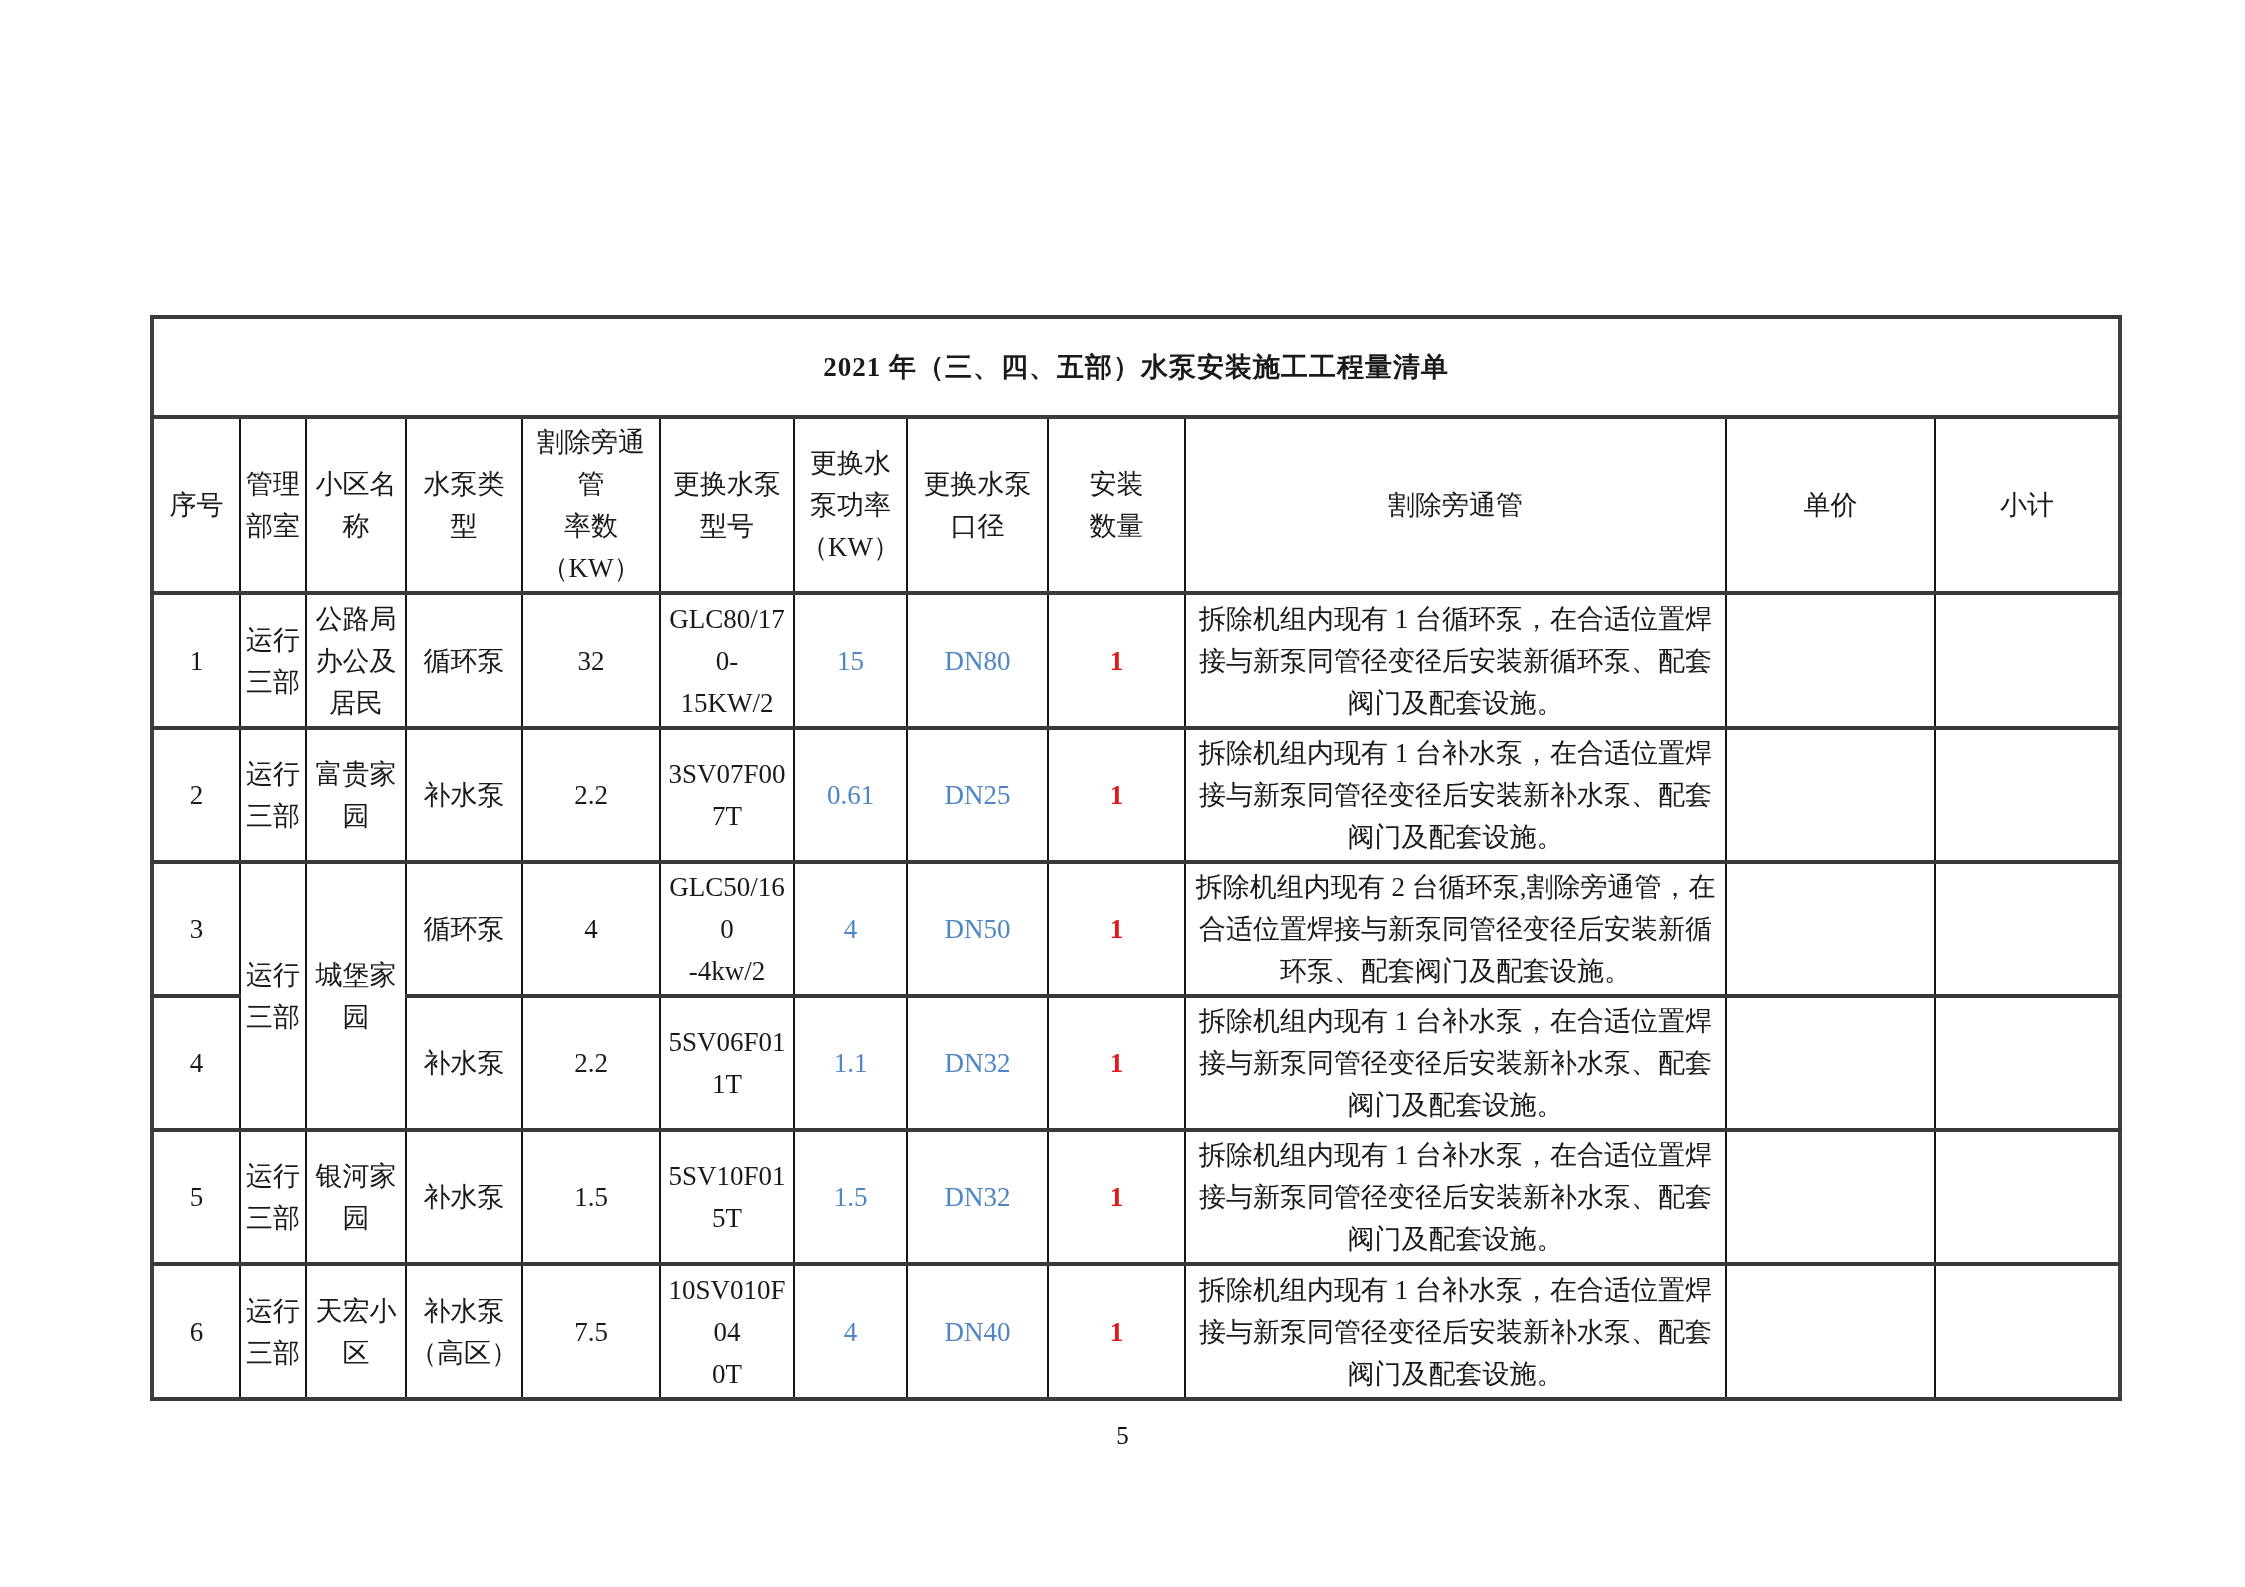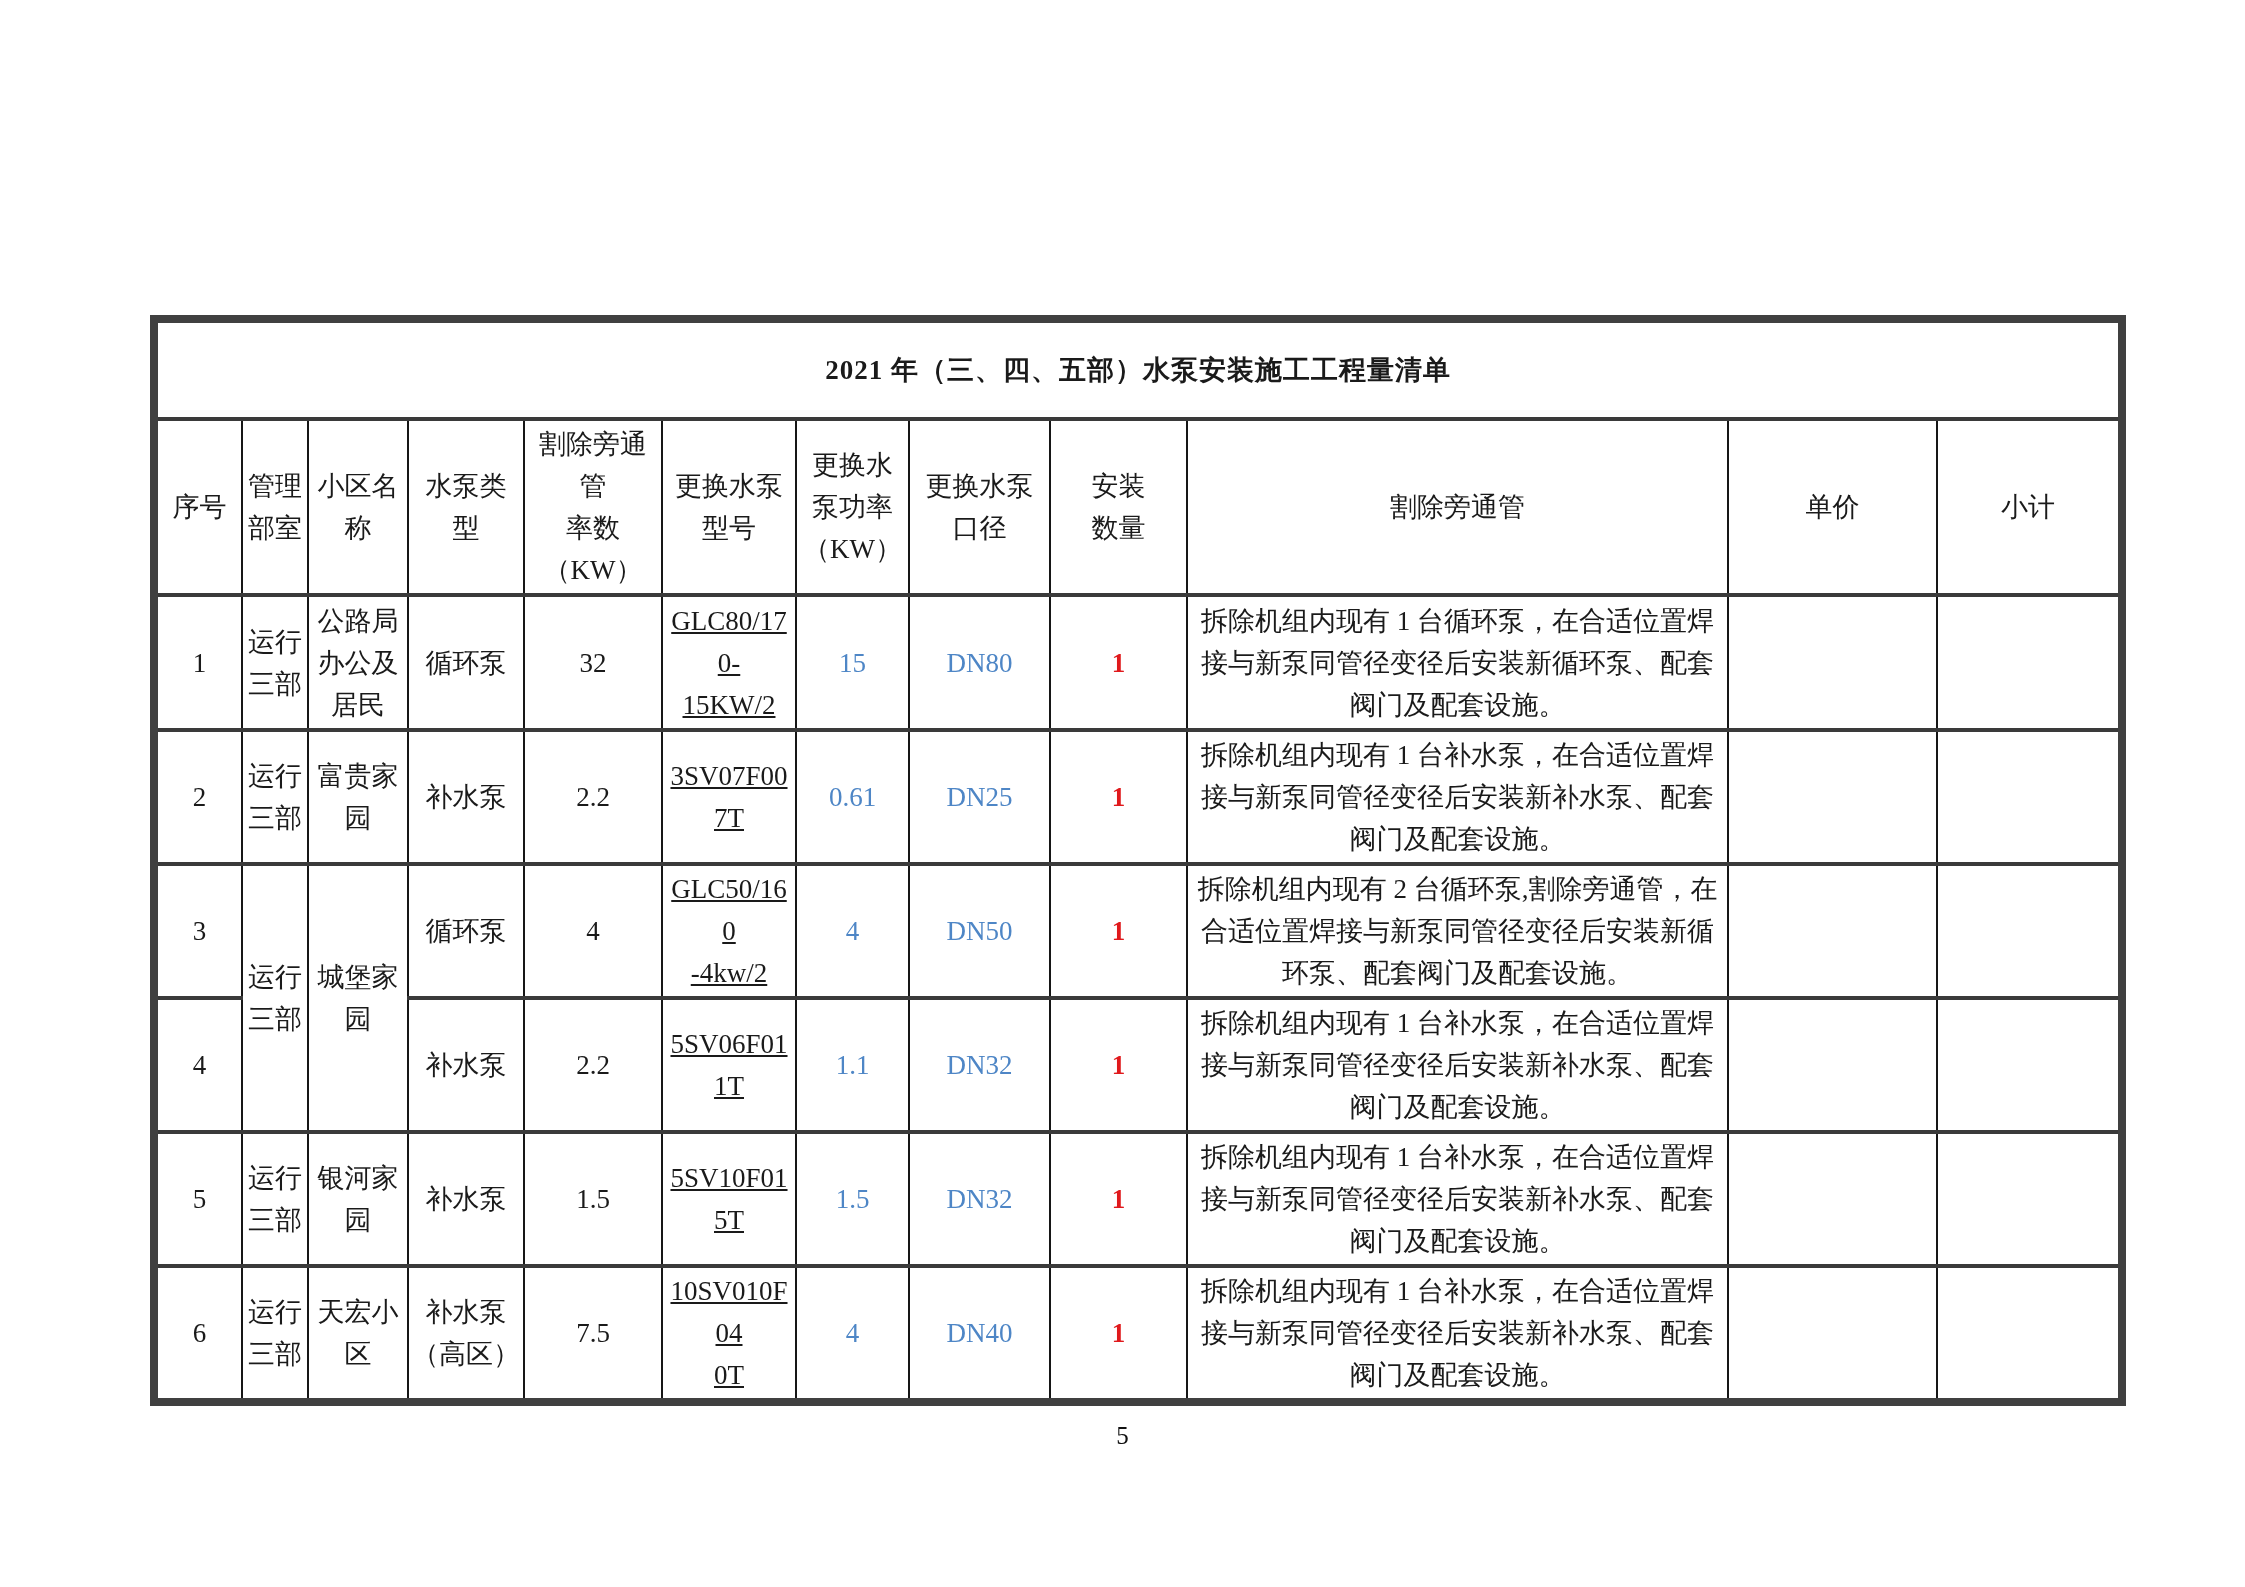--- a/index.html
+++ b/index.html
@@ -9,21 +9,21 @@
     background:#ffffff;
     font-family:"Liberation Serif","DejaVu Serif",serif;
     color:#1a1a1a;
     overflow:hidden;
   }
   table.worklist{
     position:absolute;left:150px;top:315px;
     width:1968px;
     table-layout:fixed;
     border-collapse:collapse;
-    border:8px solid #404040;
+    border:4px solid #404040;
   }
   table.worklist td{
     border-left:2px solid #161616;
     border-right:2px solid #161616;
     border-top:4px solid #3a3a3a;
     border-bottom:4px solid #3a3a3a;
     text-align:center;
     vertical-align:middle;
     font-size:27px;
     line-height:42px;
@@ -33,21 +33,20 @@
   }
   td.title-cell{
     font-weight:bold;
     font-size:38px;
     letter-spacing:1px;
     white-space:normal;
   }
   td.model-cell{
     font-size:25px;
     word-break:break-all;
-    text-decoration:underline;
   }
   td.req-cell{
     white-space:normal;
     text-align:justify;
     text-align-last:center;
     font-size:27px;
     line-height:44px;
     padding:2px 10px;
     margin-left:36px;
   }

